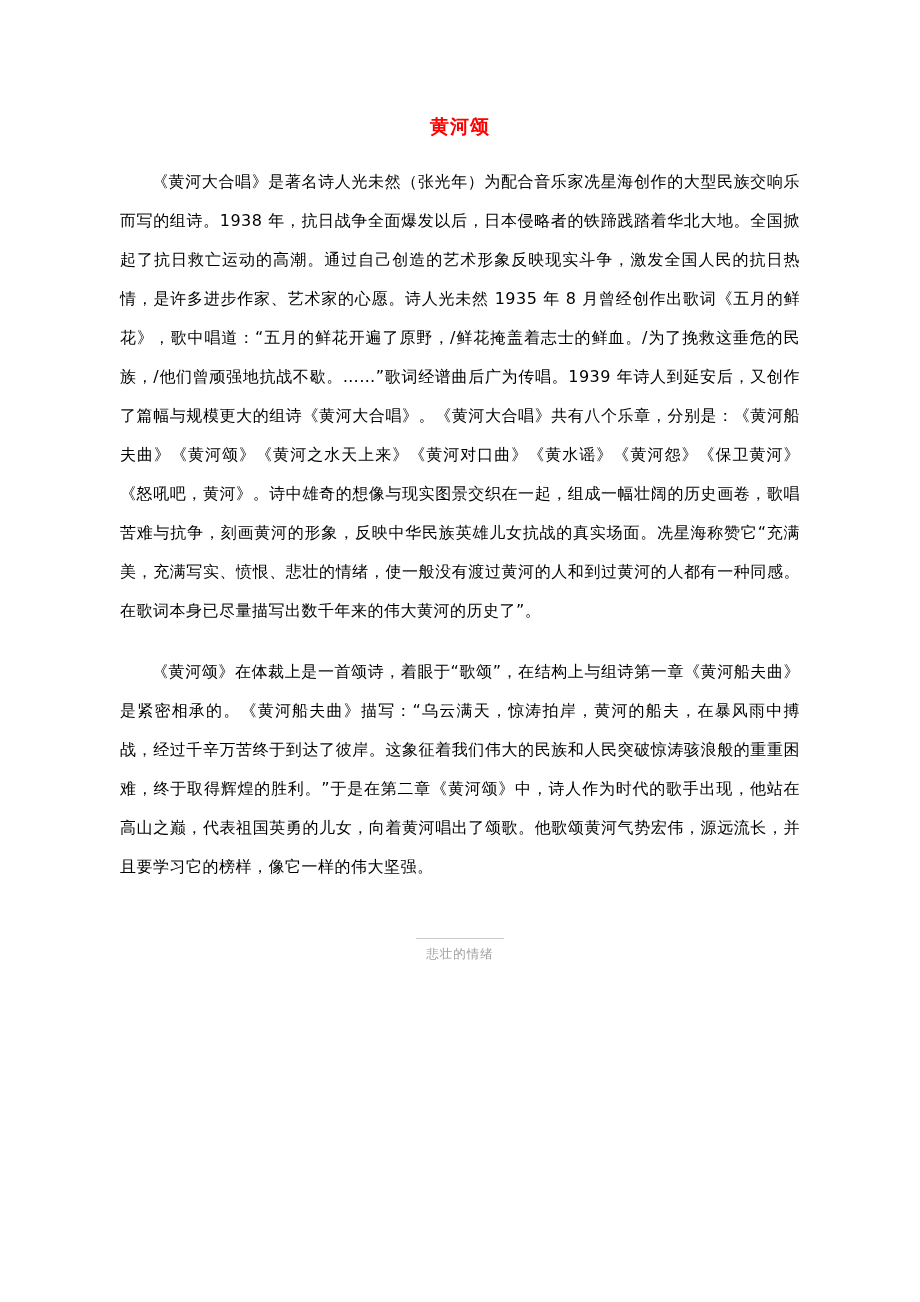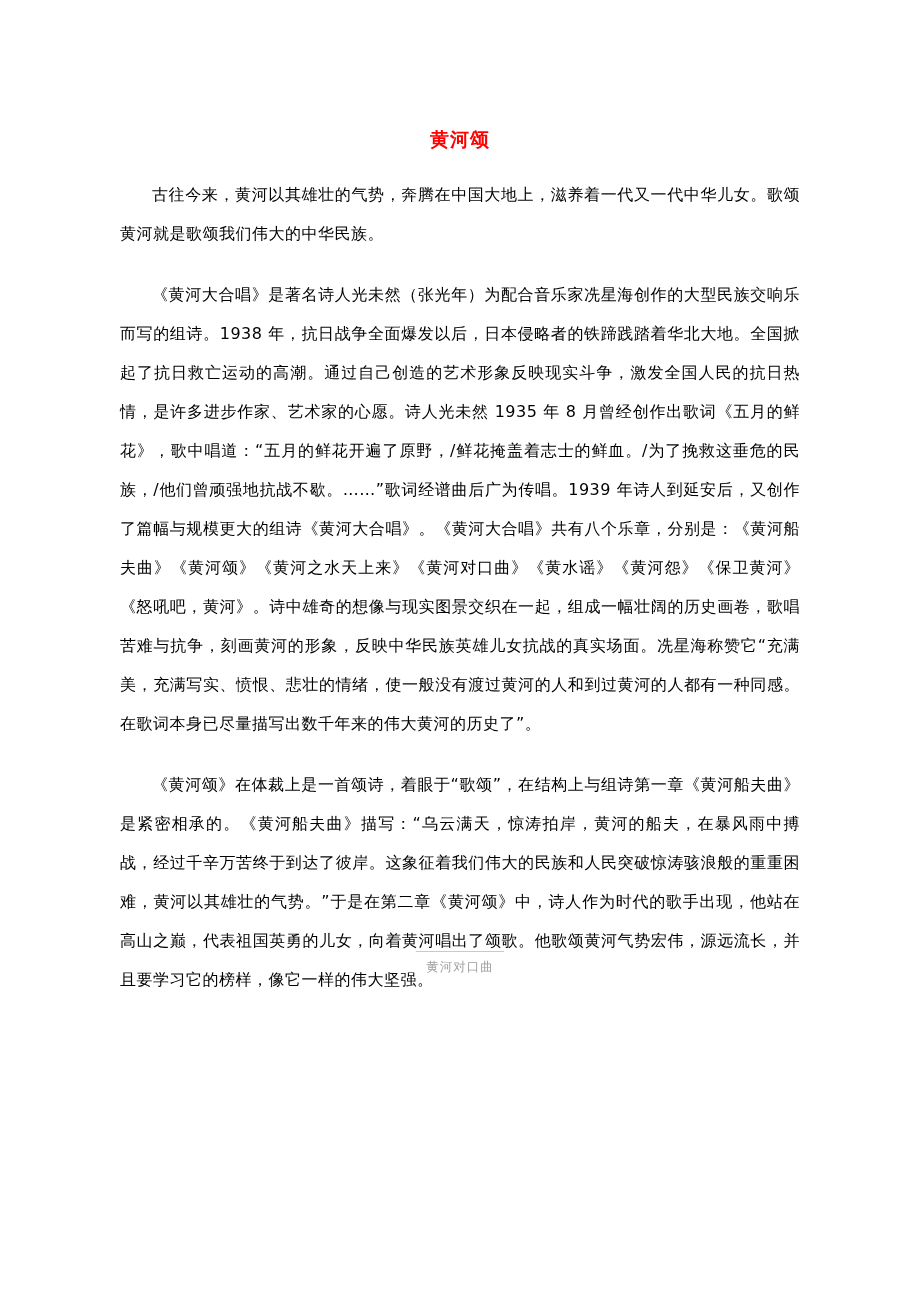--- a/index.html
+++ b/index.html
@@ -5,21 +5,21 @@
   html, body {
     margin: 0;
     padding: 0;
     background: #ffffff;
     font-family: "DejaVu Sans", "Liberation Sans", sans-serif;
   }
   .page {
     position: relative;
     width: 920px;
     height: 1002px;
-    margin: 13px auto;
+    margin: 0 auto;
     background: #ffffff;
     box-sizing: border-box;
     padding: 112px 120px 16px 120px;
     overflow: hidden;
   }
   .doc-title {
     margin: 0;
     font-size: 19px;
     line-height: 28px;
     font-weight: bold;
@@ -65,24 +65,23 @@
   }
 </style>
 </head>
 <body>
 
 <div class="page">
 
   <h1 class="doc-title">黄河颂</h1>
 
 
-  <p class="para">古往今来，黄河以其雄壮的气势，奔腾在中国大地上，滋养着一代又一代中华儿女。歌颂黄河就是歌颂我们伟大的中华民族。</p>
 
   <p class="para">《黄河大合唱》是著名诗人光未然（张光年）为配合音乐家冼星海创作的大型民族交响乐而写的组诗。1938 年，抗日战争全面爆发以后，日本侵略者的铁蹄践踏着华北大地。全国掀起了抗日救亡运动的高潮。通过自己创造的艺术形象反映现实斗争，激发全国人民的抗日热情，是许多进步作家、艺术家的心愿。诗人光未然 1935 年 8 月曾经创作出歌词《五月的鲜花》，歌中唱道：“五月的鲜花开遍了原野，/鲜花掩盖着志士的鲜血。/为了挽救这垂危的民族，/他们曾顽强地抗战不歇。……”歌词经谱曲后广为传唱。1939 年诗人到延安后，又创作了篇幅与规模更大的组诗《黄河大合唱》。《黄河大合唱》共有八个乐章，分别是：《黄河船夫曲》《黄河颂》《黄河之水天上来》《黄河对口曲》《黄水谣》《黄河怨》《保卫黄河》《怒吼吧，黄河》。诗中雄奇的想像与现实图景交织在一起，组成一幅壮阔的历史画卷，歌唱苦难与抗争，刻画黄河的形象，反映中华民族英雄儿女抗战的真实场面。冼星海称赞它“充满美，充满写实、愤恨、悲壮的情绪，使一般没有渡过黄河的人和到过黄河的人都有一种同感。在歌词本身已尽量描写出数千年来的伟大黄河的历史了”。</p>
 
-  <p class="para">《黄河颂》在体裁上是一首颂诗，着眼于“歌颂”，在结构上与组诗第一章《黄河船夫曲》是紧密相承的。《黄河船夫曲》描写：“乌云满天，惊涛拍岸，黄河的船夫，在暴风雨中搏战，经过千辛万苦终于到达了彼岸。这象征着我们伟大的民族和人民突破惊涛骇浪般的重重困难，黄河以其雄壮的气势。”于是在第二章《黄河颂》中，诗人作为时代的歌手出现，他站在高山之巅，代表祖国英勇的儿女，向着黄河唱出了颂歌。他歌颂黄河气势宏伟，源远流长，并且要学习它的榜样，像它一样的伟大坚强。</p>
+  <p class="para">《黄河颂》在体裁上是一首颂诗，着眼于“歌颂”，在结构上与组诗第一章《黄河船夫曲》是紧密相承的。《黄河船夫曲》描写：“乌云满天，惊涛拍岸，黄河的船夫，在暴风雨中搏战，经过千辛万苦终于到达了彼岸。这象征着我们伟大的民族和人民突破惊涛骇浪般的重重困难，终于取得辉煌的胜利。”于是在第二章《黄河颂》中，诗人作为时代的歌手出现，他站在高山之巅，代表祖国英勇的儿女，向着黄河唱出了颂歌。他歌颂黄河气势宏伟，源远流长，并且要学习它的榜样，像它一样的伟大坚强。</p>
 
   <div class="footer">
     <div class="footer-line"></div>
-    <div class="footer-text">黄河对口曲</div>
+    <div class="footer-text">悲壮的情绪</div>
   </div>
 
 </div>
 
 </body></html>

